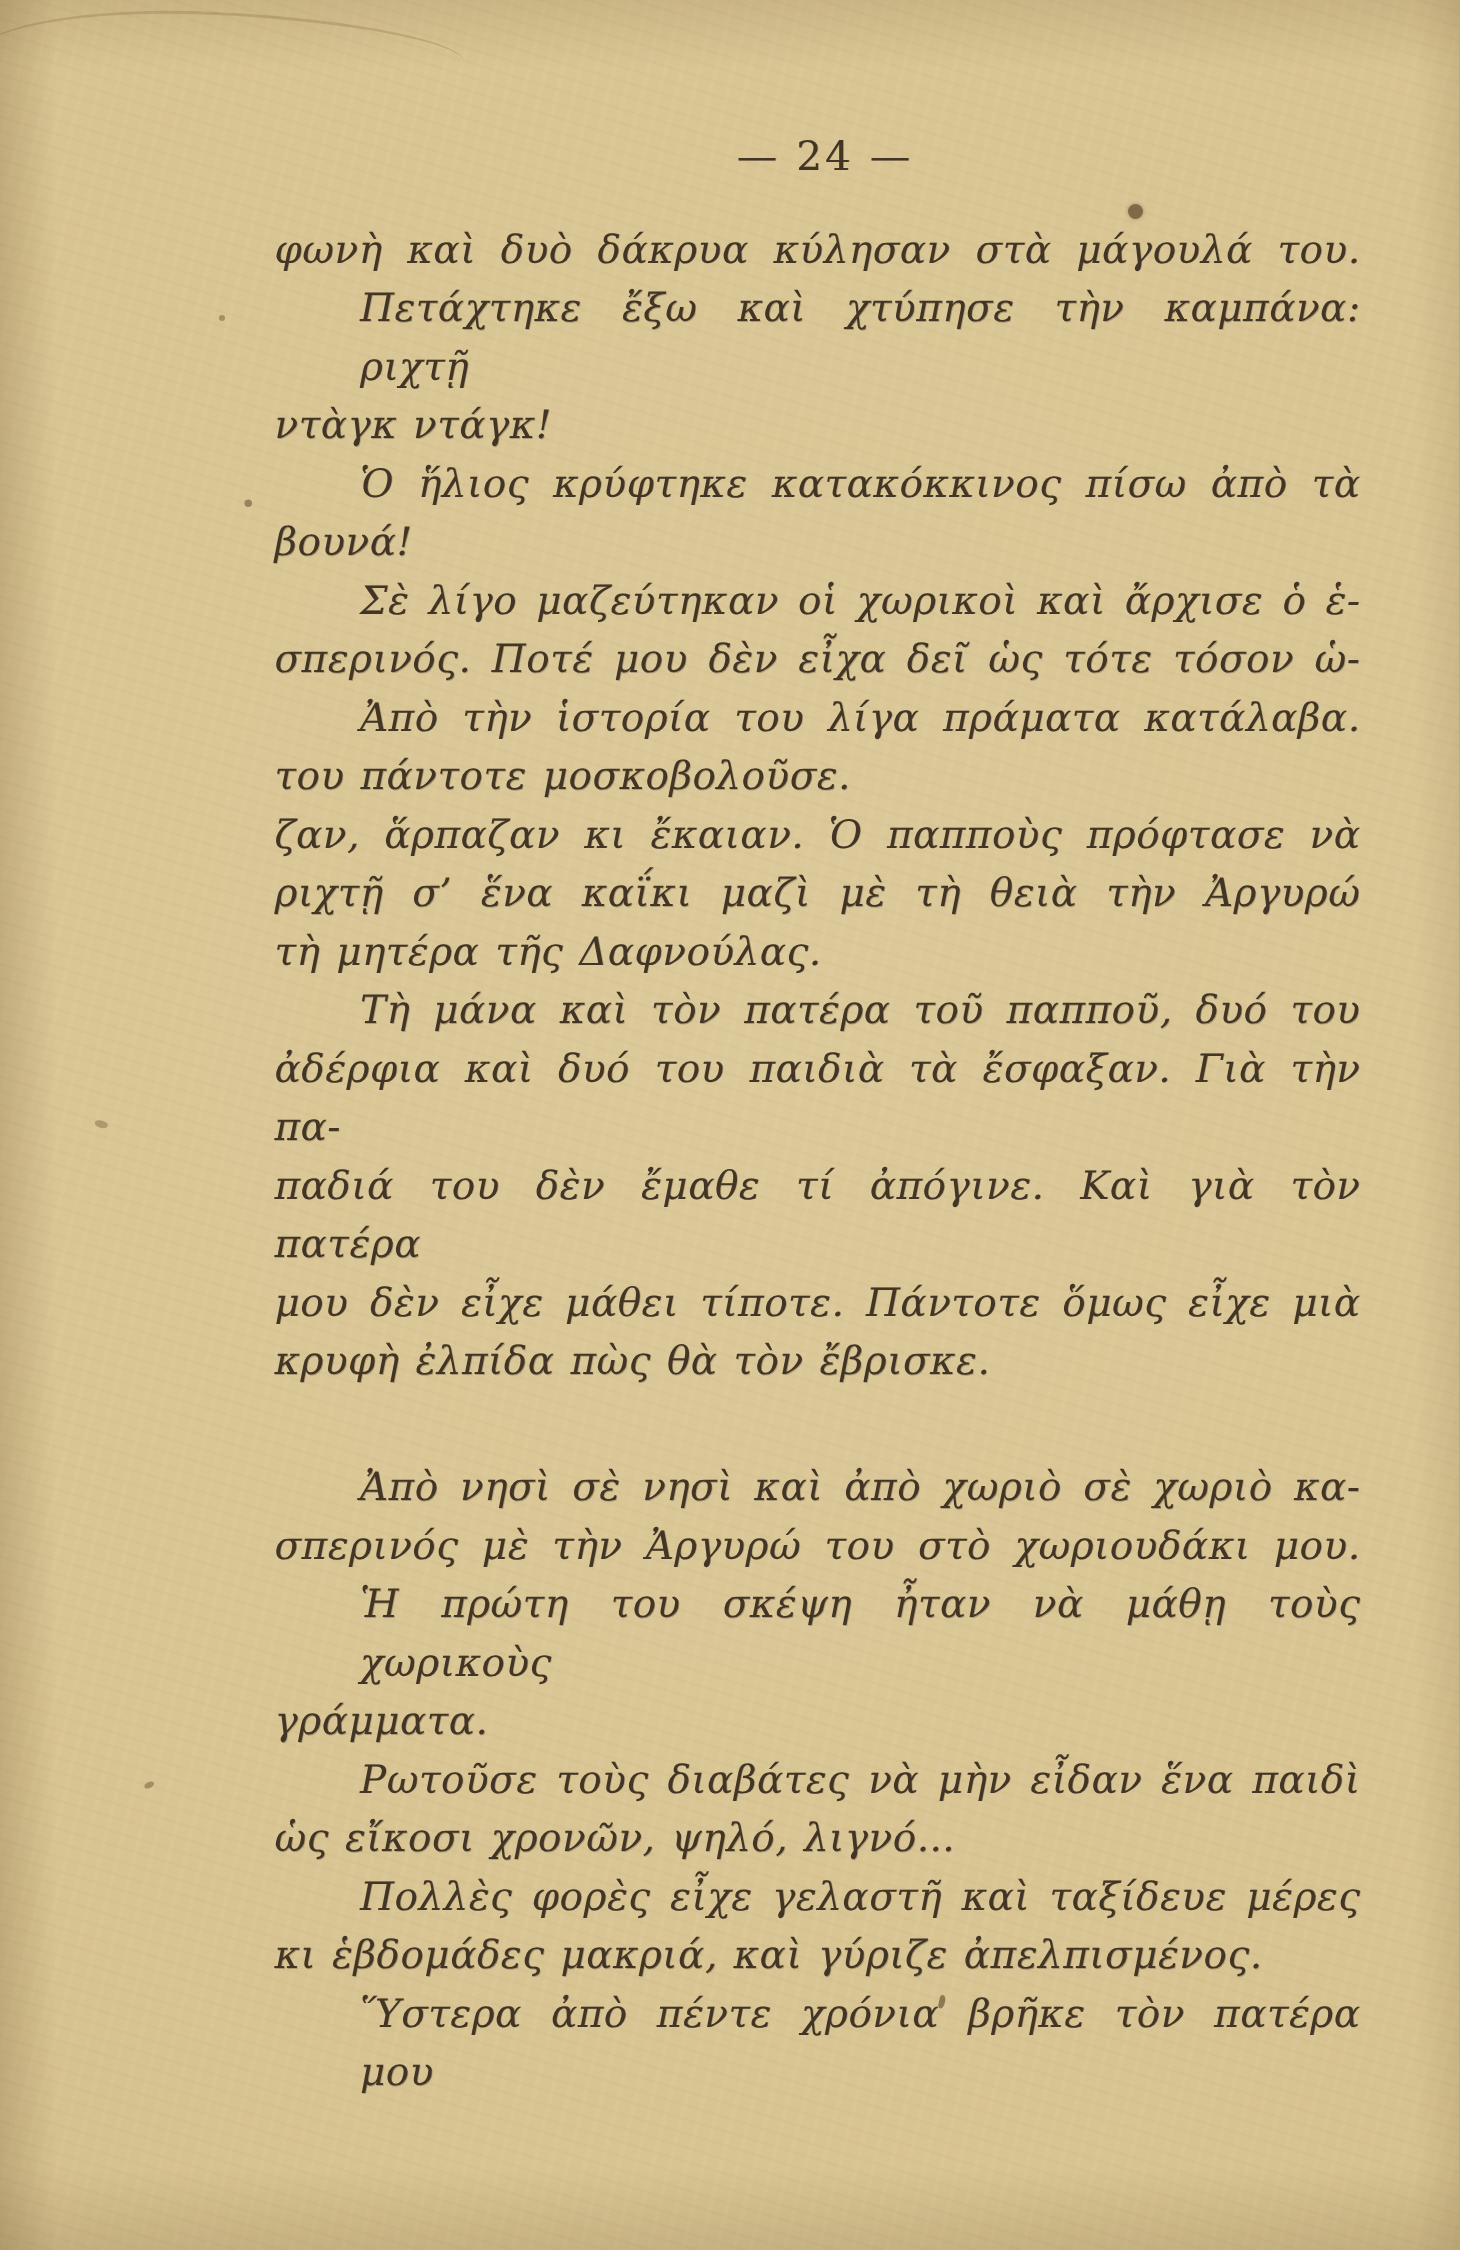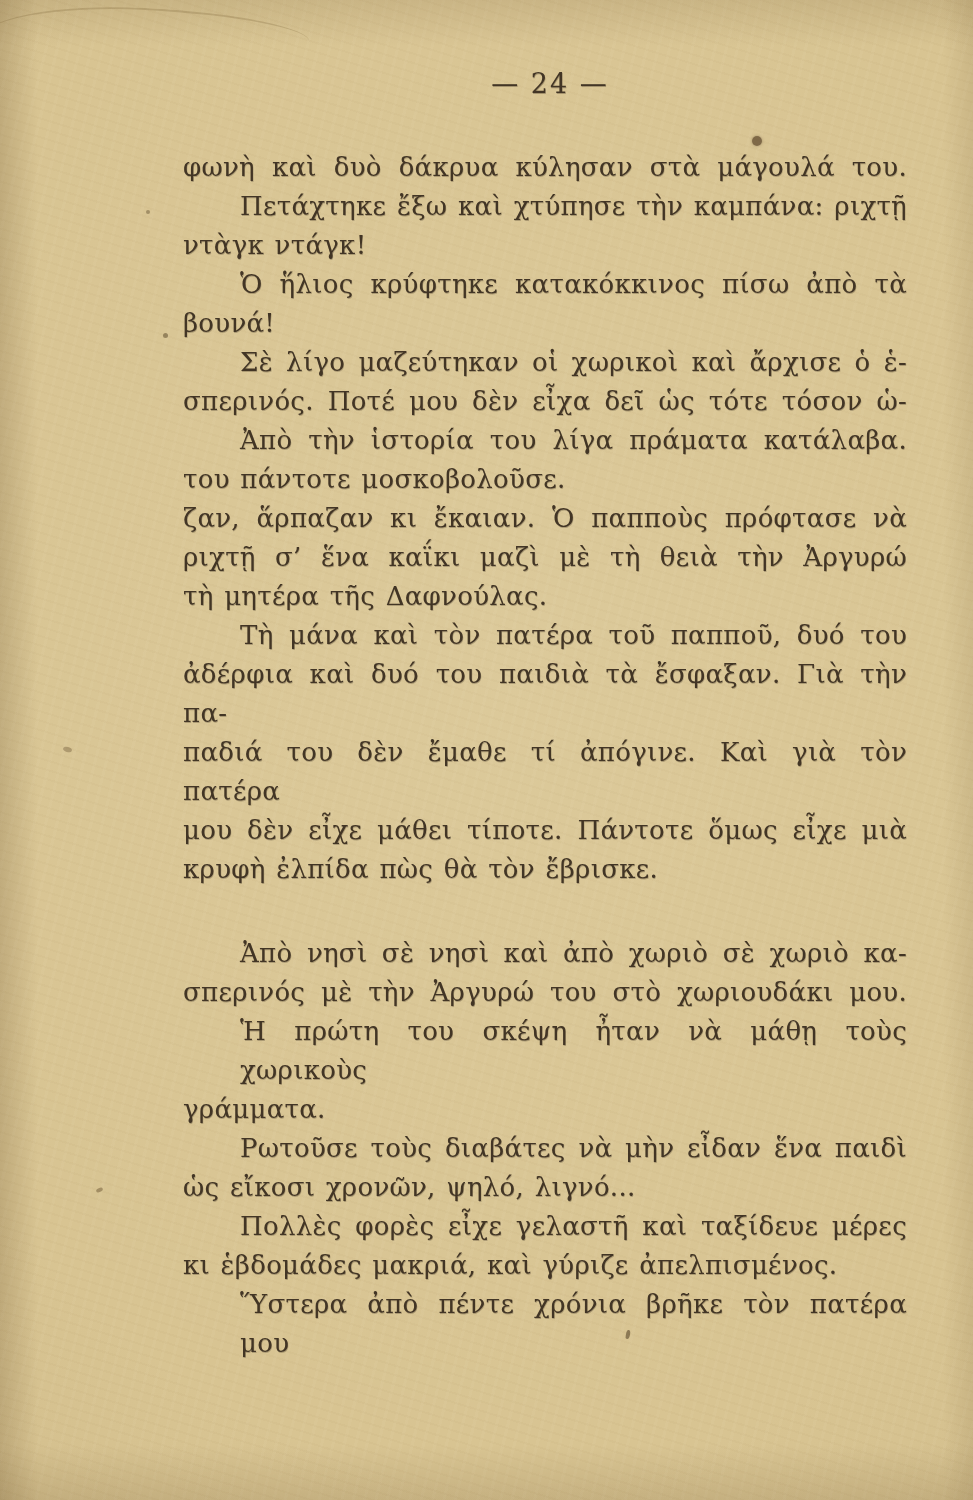--- a/index.html
+++ b/index.html
@@ -32,41 +32,41 @@
     top: 8px;
     width: 330px;
     height: 40px;
     border-top: 2px solid rgba(120,95,52,0.25);
     border-radius: 50% / 100% 60% 0 0;
     transform: rotate(3deg);
     pointer-events: none;
   }
   .page-number {
     position: absolute;
-    top: 68px;
+    top: 89px;
     left: 450px;
     width: 200px;
     text-align: center;
     font-size: 27px;
     letter-spacing: 2px;
     white-space: nowrap;
     text-shadow: 0.5px 0.5px 0 rgba(66,53,37,0.35);
   }
   .body-text {
     position: absolute;
     top: 148px;
     left: 183px;
     width: 724px;
     font-size: 26px;
     line-height: 39px;
     letter-spacing: 0.3px;
     word-spacing: 2px;
     text-shadow: 0.5px 0.5px 0 rgba(66,53,37,0.30);
   }
-  .line { text-align: left; }
+  .line { text-align: left; font-style: italic; }
   .line.j {
     text-align: justify;
     text-align-last: justify;
   }
   .line.i { padding-left: 57px; }
   .line.g { margin-top: 45px; }
   .spot {
     position: absolute;
     border-radius: 50%;
     pointer-events: none;

